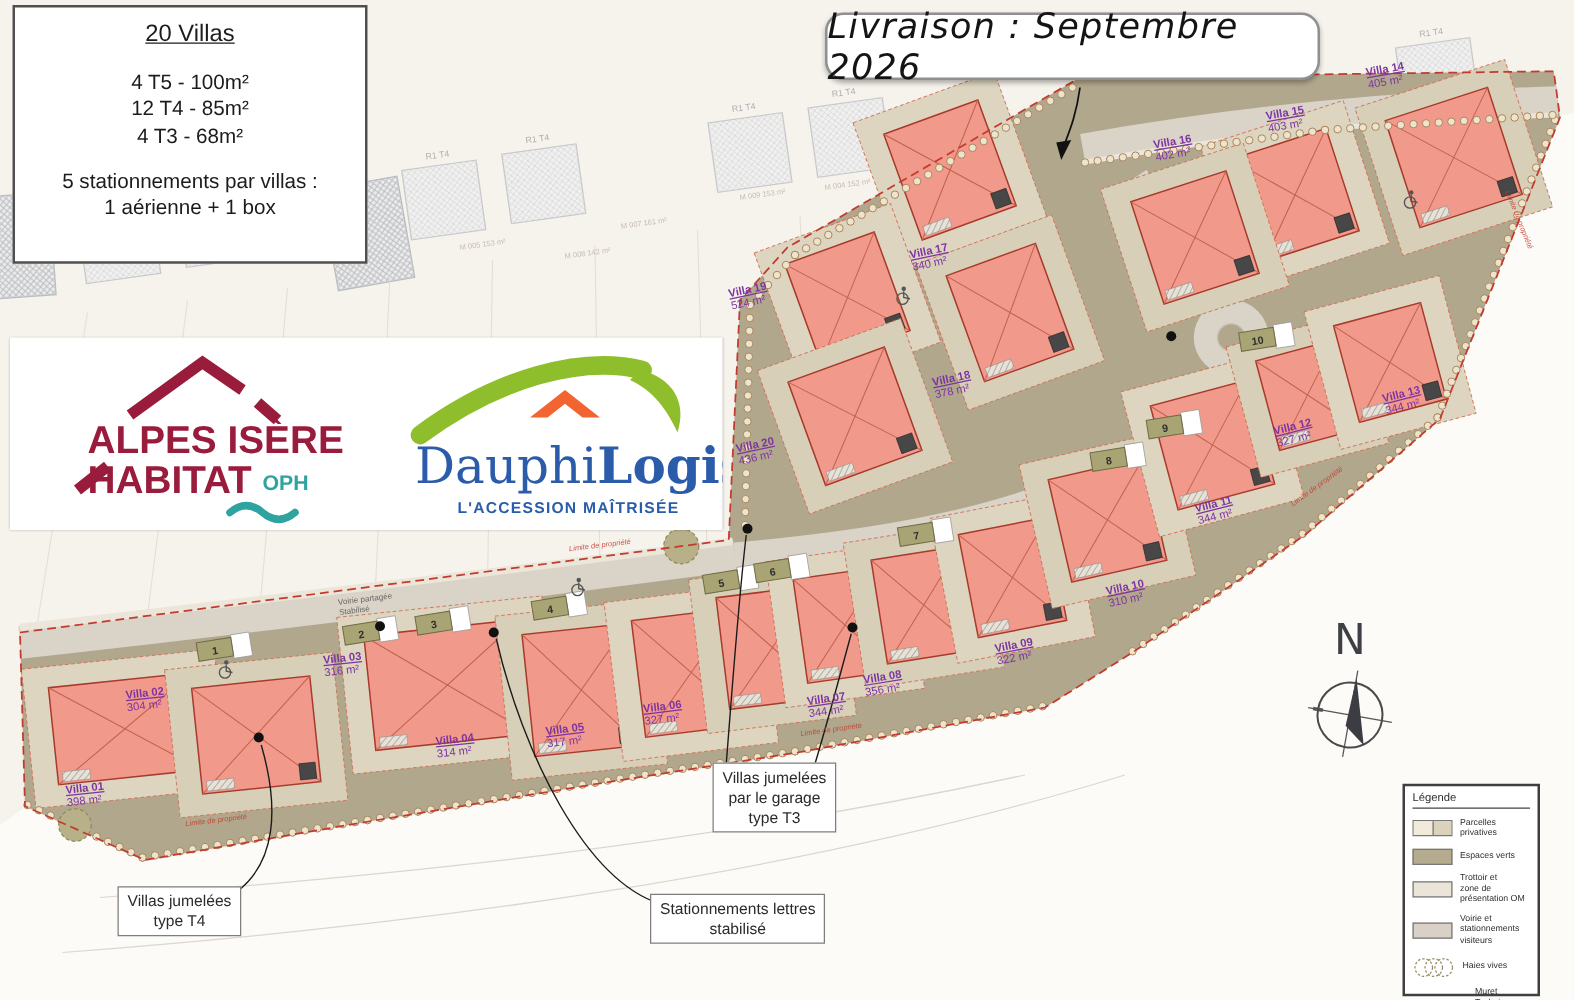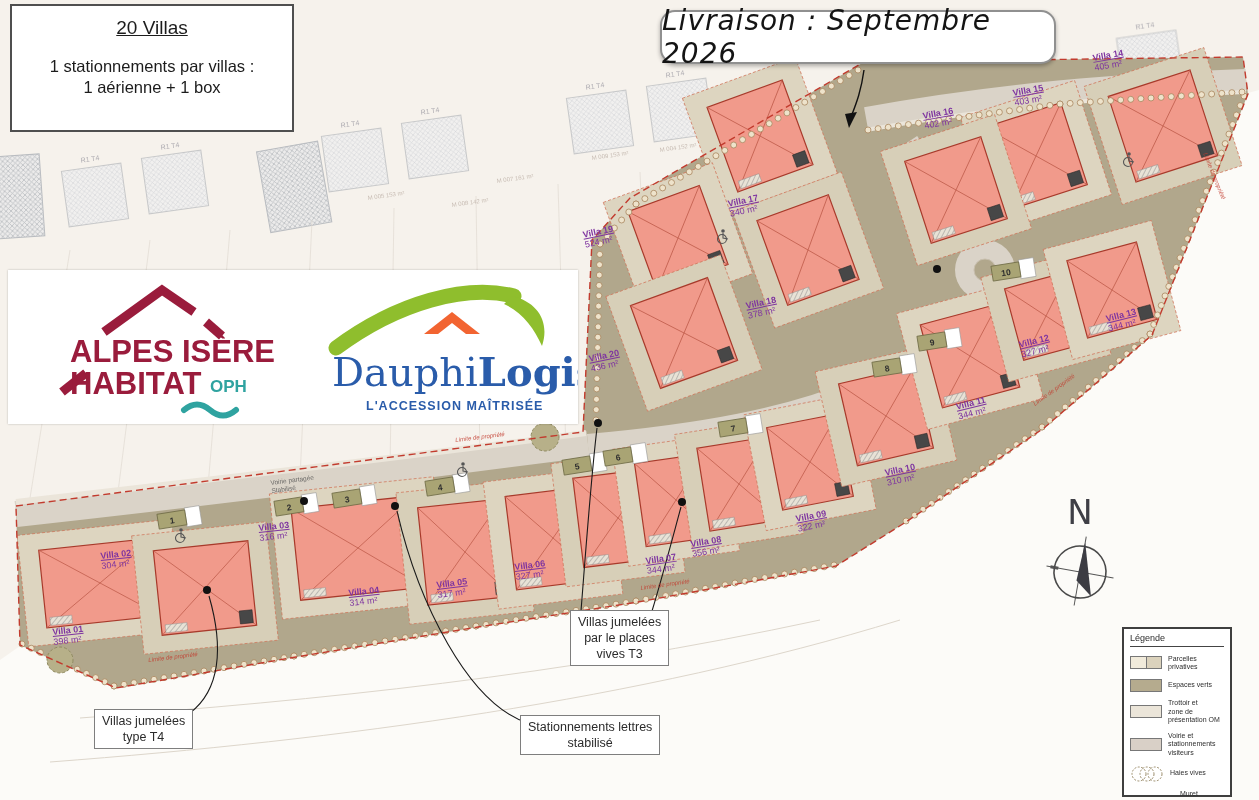--- a/index.html
+++ b/index.html
@@ -647,21 +647,26 @@
         <circle cx="395" cy="506" r="4" fill="#111"></circle>
         <circle cx="598" cy="423" r="4" fill="#111"></circle>
         <circle cx="682" cy="502" r="4" fill="#111"></circle>
         <circle cx="937" cy="269" r="4" fill="#111"></circle>
       </g>
   </svg>
 
   <div class="overlay info-box">
     <div class="ib-title">20 Villas</div>
     <div class="ib-group">
-      <div>1 stationnements par villas :</div>
+      <div>4 T5 - 100m²</div>
+      <div>12 T4 - 85m²</div>
+      <div>4 T3 - 68m²</div>
+    </div>
+    <div class="ib-group">
+      <div>5 stationnements par villas :</div>
       <div>1 aérienne + 1 box</div>
     </div>
     <div class="ib-group">
     </div>
   </div>
 
   <div class="overlay banner">
     <span>Livraison : Septembre 2026</span>
   </div>
 
@@ -779,22 +784,22 @@
       <div class="tiny-label" style="left: 270px; top: 479px; transform: rotate(-7deg);">
         <div>Voirie partagée</div>
         <div>Stabilisé</div>
       </div>
       <div class="callout" style="left: 94px; top: 709px;">
         <div>Villas jumelées</div>
         <div>type T4</div>
       </div>
       <div class="callout" style="left: 570px; top: 610px;">
         <div>Villas jumelées</div>
-        <div>par le places</div>
-        <div>vives T3</div>
+        <div>par le garage</div>
+        <div>type T3</div>
       </div>
       <div class="callout" style="left: 520px; top: 715px;">
         <div>Stationnements lettres</div>
         <div>stabilisé</div>
       </div>
     </div>
 
   <div class="overlay north">
     <div class="n-letter">N</div>
     <svg width="76" height="76" viewBox="0 0 76 76">

